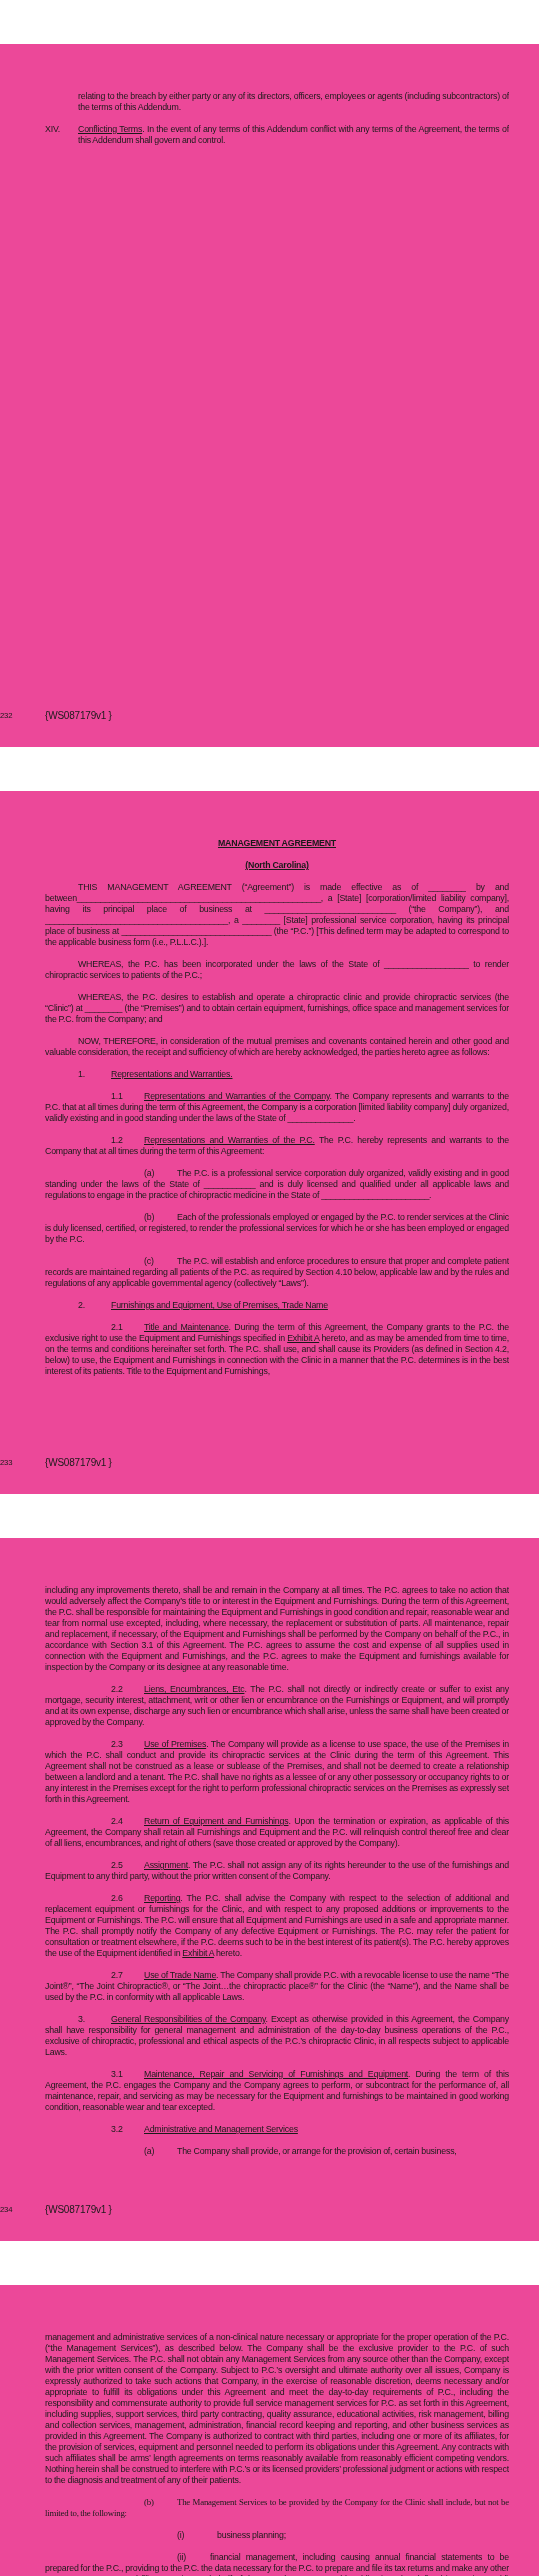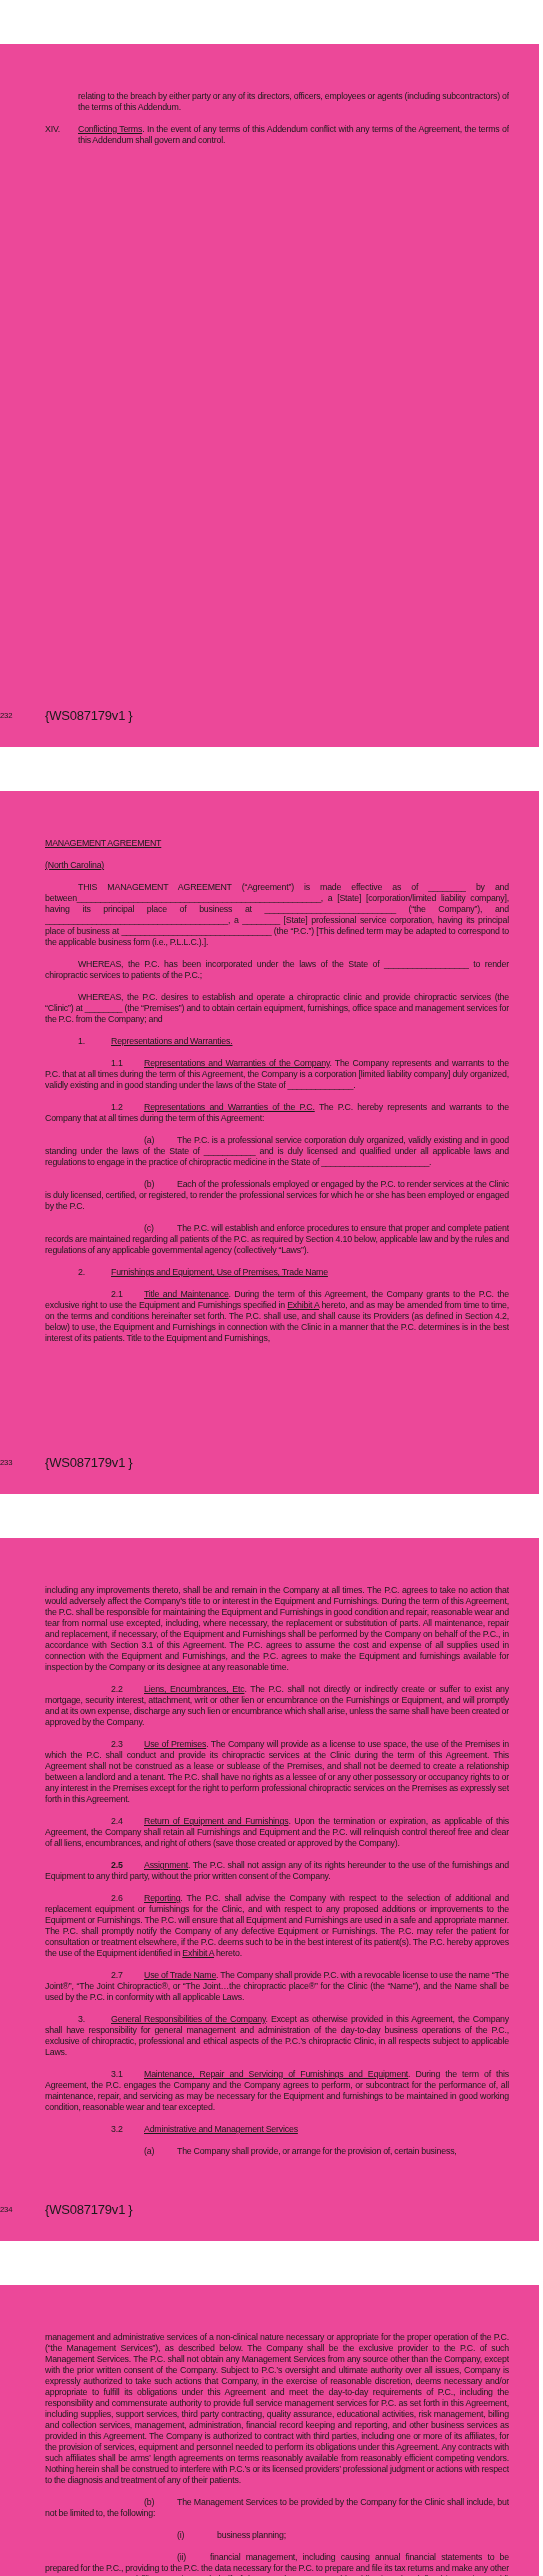--- a/index.html
+++ b/index.html
@@ -26,30 +26,30 @@
     position: absolute;
     left: 45px;
     top: 47px;
     width: 464px;
     text-align: justify;
     max-height: 613px;
     overflow: hidden;
   }
   .blk { margin: 0; }
   .blk + .blk { margin-top: 11px; }
-  .center { text-indent: 0 !important; }
+  .center { text-align: center; text-indent: 0 !important; font-weight: bold; }
   .pad64 { padding-left: 33px; }
   .hangnum { padding-left: 33px; text-indent: -33px; }
   .u { text-decoration: underline; text-underline-offset: 1px; }
   .num { display: inline-block; text-indent: 0; }
   .footer-id {
     position: absolute;
     left: 45px;
     top: 666px;
-    font-size: 13px;
+    font-size: 10px;
     letter-spacing: -0.2px;
   }
   .page-num {
     position: absolute;
     left: 0;
     top: 666px;
     width: 520px;
     text-align: left;
     font-size: 7.7px;
   }
@@ -66,53 +66,54 @@
       <div class="footer-id">{WS087179v1 }</div>
       <div class="page-num">232</div>
     </div>
     <div class="page">
       <div class="content">
         <p class="blk center"><span class="u">MANAGEMENT AGREEMENT</span></p>
         <p class="blk center"><span class="u">(North Carolina)</span></p>
         <p class="blk" style="text-indent: 33px;"><span class="">THIS MANAGEMENT AGREEMENT (“Agreement”) is made effective as of ________ by and between____________________________________________________, a [State] [corporation/limited liability company], having its principal place of business at ____________________________ (“the Company”), and _______________________________________, a ________ [State] professional service corporation, having its principal place of business at ________________________________ (the “P.C.”) [This defined term may be adapted to correspond to the applicable business form (i.e., P.L.L.C.).].</span></p>
         <p class="blk" style="text-indent: 33px;"><span class="">WHEREAS, the P.C. has been incorporated under the laws of the State of __________________ to render chiropractic services to patients of the P.C.;</span></p>
         <p class="blk" style="text-indent: 33px;"><span class="">WHEREAS, the P.C. desires to establish and operate a chiropractic clinic and provide chiropractic services (the “Clinic”) at ________ (the “Premises”) and to obtain certain equipment, furnishings, office space and management services for the P.C. from the Company; and</span></p>
+        <p class="blk" style="text-indent: 33px;"><span class="">NOW, THEREFORE, in consideration of the mutual premises and covenants contained herein and other good and valuable consideration, the receipt and sufficiency of which are hereby acknowledged, the parties hereto agree as follows:</span></p>
         <p class="blk" style="text-indent: 33px;"><span class="num" style="width: 33px;">1.</span><span class="u">Representations and Warranties.</span></p>
         <p class="blk" style="text-indent: 66px;"><span class="num" style="width: 33px;">1.1</span><span class="u">Representations and Warranties of the Company</span><span class="">.  The Company represents and warrants to the P.C. that at all times during the term of this Agreement, the Company is a corporation [limited liability company] duly organized, validly existing and in good standing under the laws of the State of ______________.</span></p>
         <p class="blk" style="text-indent: 66px;"><span class="num" style="width: 33px;">1.2</span><span class="u">Representations and Warranties of the P.C.</span><span class="">  The P.C. hereby represents and warrants to the Company that at all times during the term of this Agreement:</span></p>
         <p class="blk" style="text-indent: 99px;"><span class="num" style="width: 33px;">(a)</span><span class="">The P.C. is a professional service corporation duly organized, validly existing and in good standing under the laws of the State of ___________ and is duly licensed and qualified under all applicable laws and regulations to engage in the practice of chiropractic medicine in the State of _______________________.</span></p>
         <p class="blk" style="text-indent: 99px;"><span class="num" style="width: 33px;">(b)</span><span class="">Each of the professionals employed or engaged by the P.C. to render services at the Clinic is duly licensed, certified, or registered, to render the professional services for which he or she has been employed or engaged by the P.C.</span></p>
         <p class="blk" style="text-indent: 99px;"><span class="num" style="width: 33px;">(c)</span><span class="">The P.C. will establish and enforce procedures to ensure that proper and complete patient records are maintained regarding all patients of the P.C. as required by Section 4.10 below, applicable law and by the rules and regulations of any applicable governmental agency (collectively “Laws”).</span></p>
         <p class="blk" style="text-indent: 33px;"><span class="num" style="width: 33px;">2.</span><span class="u">Furnishings and Equipment, Use of Premises, Trade Name</span></p>
         <p class="blk" style="text-indent: 66px;"><span class="num" style="width: 33px;">2.1</span><span class="u">Title and Maintenance</span><span class="">.  During the term of this Agreement, the Company grants to the P.C. the exclusive right to use the Equipment and Furnishings specified in </span><span class="u">Exhibit A</span><span class=""> hereto, and as may be amended from time to time, on the terms and conditions hereinafter set forth.  The P.C. shall use, and shall cause its Providers (as defined in Section 4.2, below) to use, the Equipment and Furnishings in connection with the Clinic in a manner that the P.C. determines is in the best interest of its patients.  Title to the Equipment and Furnishings,</span></p>
       </div>
       <div class="footer-id">{WS087179v1 }</div>
       <div class="page-num">233</div>
     </div>
     <div class="page">
       <div class="content">
         <p class="blk"><span class="">including any improvements thereto, shall be and remain in the Company at all times.  The P.C. agrees to take no action that would adversely affect the Company’s title to or interest in the Equipment and Furnishings.  During the term of this Agreement, the P.C. shall be responsible for maintaining the Equipment and Furnishings in good condition and repair, reasonable wear and tear from normal use excepted, including, where necessary, the replacement or substitution of parts.  All maintenance, repair and replacement, if necessary, of the Equipment and Furnishings shall be performed by the Company on behalf of the P.C., in accordance with Section 3.1 of this Agreement.  The P.C. agrees to assume the cost and expense of all supplies used in connection with the Equipment and Furnishings, and the P.C. agrees to make the Equipment and furnishings available for inspection by the Company or its designee at any reasonable time.</span></p>
         <p class="blk" style="text-indent: 66px;"><span class="num" style="width: 33px;">2.2</span><span class="u">Liens, Encumbrances, Etc</span><span class="">.  The P.C. shall not directly or indirectly create or suffer to exist any mortgage, security interest, attachment, writ or other lien or encumbrance on the Furnishings or Equipment, and will promptly and at its own expense, discharge any such lien or encumbrance which shall arise, unless the same shall have been created or approved by the Company.</span></p>
         <p class="blk" style="text-indent: 66px;"><span class="num" style="width: 33px;">2.3</span><span class="u">Use of Premises</span><span class="">.  The Company will provide as a license to use space, the use of the Premises in which the P.C. shall conduct and provide its chiropractic services at the Clinic during the term of this Agreement.  This Agreement shall not be construed as a lease or sublease of the Premises, and shall not be deemed to create a relationship between a landlord and a tenant.  The P.C. shall have no rights as a lessee of or any other possessory or occupancy rights to or any interest in the Premises except for the right to perform professional chiropractic services on the Premises as expressly set forth in this Agreement.</span></p>
         <p class="blk" style="text-indent: 66px;"><span class="num" style="width: 33px;">2.4</span><span class="u">Return of Equipment and Furnishings</span><span class="">.  Upon the termination or expiration, as applicable of this Agreement, the Company shall retain all Furnishings and Equipment and the P.C. will relinquish control thereof free and clear of all liens, encumbrances, and right of others (save those created or approved by the Company).</span></p>
-        <p class="blk" style="text-indent: 66px;"><span class="num" style="width: 33px; font-weight: bold;">2.5</span><span class="u">Assignment</span><span class="">.  The P.C. shall not assign any of its rights hereunder to the use of the furnishings and Equipment to any third party, without the prior written consent of the Company.</span></p>
+        <p class="blk" style="text-indent: 66px;"><span class="num" style="width: 33px;">2.5</span><span class="u">Assignment</span><span class="">.  The P.C. shall not assign any of its rights hereunder to the use of the furnishings and Equipment to any third party, without the prior written consent of the Company.</span></p>
         <p class="blk" style="text-indent: 66px;"><span class="num" style="width: 33px;">2.6</span><span class="u">Reporting</span><span class="">.  The P.C. shall advise the Company with respect to the selection of additional and replacement equipment or furnishings for the Clinic, and with respect to any proposed additions or improvements to the Equipment or Furnishings.  The P.C. will ensure that all Equipment and Furnishings are used in a safe and appropriate manner.  The P.C. shall promptly notify the Company of any defective Equipment or Furnishings. The P.C. may refer the patient for consultation or treatment elsewhere, if the P.C. deems such to be in the best interest of its patient(s). The P.C. hereby approves the use of the Equipment identified in </span><span class="u">Exhibit A</span><span class=""> hereto.</span></p>
         <p class="blk" style="text-indent: 66px;"><span class="num" style="width: 33px;">2.7</span><span class="u">Use of Trade Name</span><span class="">.  The Company shall provide P.C. with a revocable license to use the name “The Joint®”, “The Joint Chiropractic®, or “The Joint…the chiropractic place®” for the Clinic (the “Name”), and the Name shall be used by the P.C. in conformity with all applicable Laws.</span></p>
         <p class="blk" style="text-indent: 33px;"><span class="num" style="width: 33px;">3.</span><span class="u">General Responsibilities of the Company</span><span class="">.  Except as otherwise provided in this Agreement, the Company shall have responsibility for general management and administration of the day-to-day business operations of the P.C., exclusive of chiropractic, professional and ethical aspects of the P.C.’s chiropractic Clinic, in all respects subject to applicable Laws.</span></p>
         <p class="blk" style="text-indent: 66px;"><span class="num" style="width: 33px;">3.1</span><span class="u">Maintenance, Repair and Servicing of Furnishings and Equipment</span><span class="">.  During the term of this Agreement, the P.C. engages the Company and the Company agrees to perform, or subcontract for the performance of, all maintenance, repair, and servicing as may be necessary for the Equipment and furnishings to be maintained in good working condition, reasonable wear and tear excepted.</span></p>
         <p class="blk" style="text-indent: 66px;"><span class="num" style="width: 33px;">3.2</span><span class="u">Administrative and Management Services</span></p>
         <p class="blk" style="text-indent: 99px;"><span class="num" style="width: 33px;">(a)</span><span class="">The Company shall provide, or arrange for the provision of, certain business,</span></p>
       </div>
       <div class="footer-id">{WS087179v1 }</div>
       <div class="page-num">234</div>
     </div>
     <div class="page">
       <div class="content">
         <p class="blk"><span class="">management and administrative services of a non-clinical nature necessary or appropriate for the proper operation of the P.C. (“the Management Services”), as described below.  The Company shall be the exclusive provider to the P.C. of such Management Services.  The P.C. shall not obtain any Management Services from any source other than the Company, except with the prior written consent of the Company.  Subject to P.C.’s oversight and ultimate authority over all issues, Company is expressly authorized to take such actions that Company, in the exercise of reasonable discretion, deems necessary and/or appropriate to fulfill its obligations under this Agreement and meet the day-to-day requirements of P.C., including the responsibility and commensurate authority to provide full service management services for P.C. as set forth in this Agreement, including  supplies, support services, third party contracting, quality assurance, educational activities, risk management, billing and collection services, management, administration, financial record keeping and reporting, and other business services as provided in this Agreement. The Company is authorized to contract with third parties, including one or more of its affiliates, for the provision of services, equipment and personnel needed to perform its obligations under this Agreement.  Any contracts with such affiliates shall be arms’ length agreements on terms reasonably available from reasonably efficient competing vendors. Nothing herein shall be construed to interfere with P.C.’s or its licensed providers’ professional judgment or actions with respect to the diagnosis and treatment of any of their patients.</span></p>
-        <p class="blk" style="text-indent: 99px;"><span class="num" style="width: 33px;">(b)</span><span class="">The Management Services to be provided by the Company for the Clinic shall include, but not be limited to, the following:</span></p>
+        <p class="blk" style="text-indent: 99px; font-family: Liberation Serif, serif;"><span class="num" style="width: 33px;">(b)</span><span class="">The Management Services to be provided by the Company for the Clinic shall include, but not be limited to, the following:</span></p>
         <p class="blk" style="text-indent: 132px;"><span class="num" style="width: 40px;">(i)</span><span class="">business planning;</span></p>
         <p class="blk" style="text-indent: 132px;"><span class="num" style="width: 33px;">(ii)</span><span class="">financial management, including causing annual financial statements to be prepared for the P.C., providing to the P.C. the data necessary for the P.C. to prepare and file its tax returns and make any other necessary governmental filings, paying on behalf of the P.C., the P.C.’s Monthly Obligations (as defined in Section 4.4(d) hereof);</span></p>
         <p class="blk" style="text-indent: 132px;"><span class="num" style="width: 33px;">(iii)</span><span class="">bookkeeping, accounting, and data processing services;</span></p>
         <p class="blk" style="text-indent: 132px;"><span class="num" style="width: 33px;">(vi)</span><span class="">administering or causing to be administered any welfare, benefit or insurance plan or arrangement of the P.C.;</span></p>
         <p class="blk" style="text-indent: 132px;"><span class="num" style="width: 33px;">(vii)</span><span class="">coordinate human resources management, including primary direction of recruitment, training, and management of all Administrative Staff (defined in Section 3.3 below);</span></p>
       </div>
     </div>
   </div>
 
 

